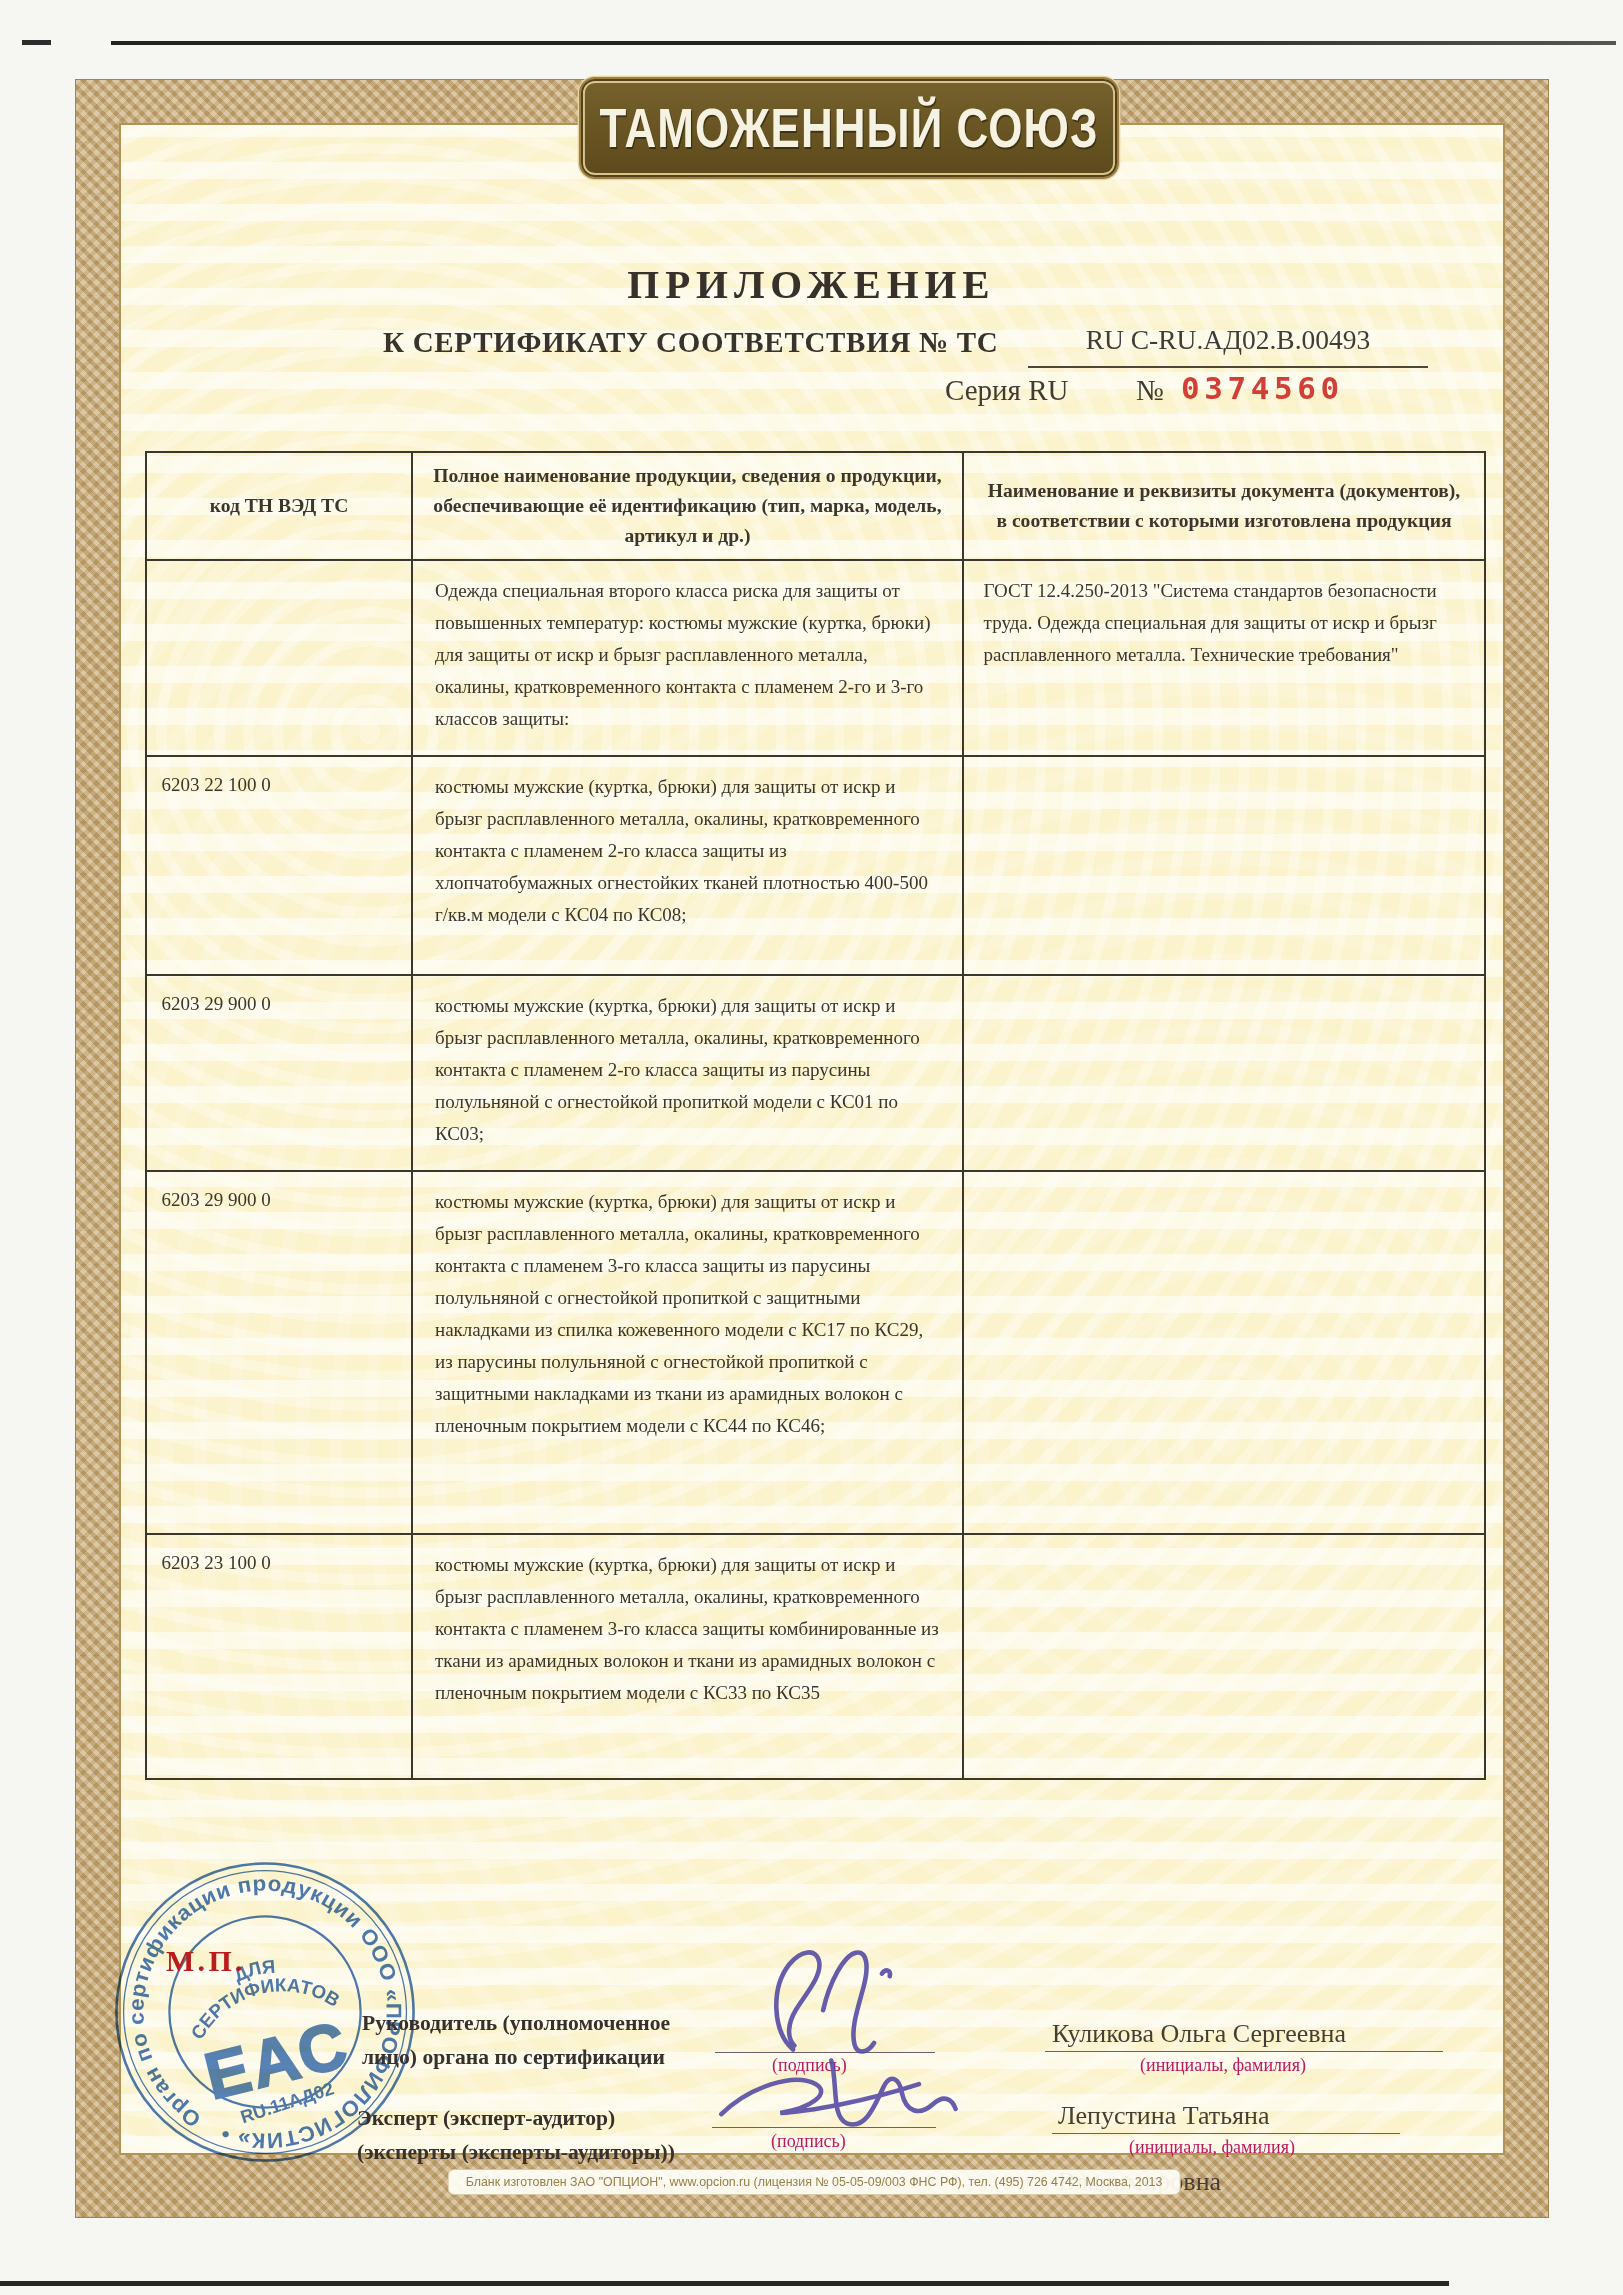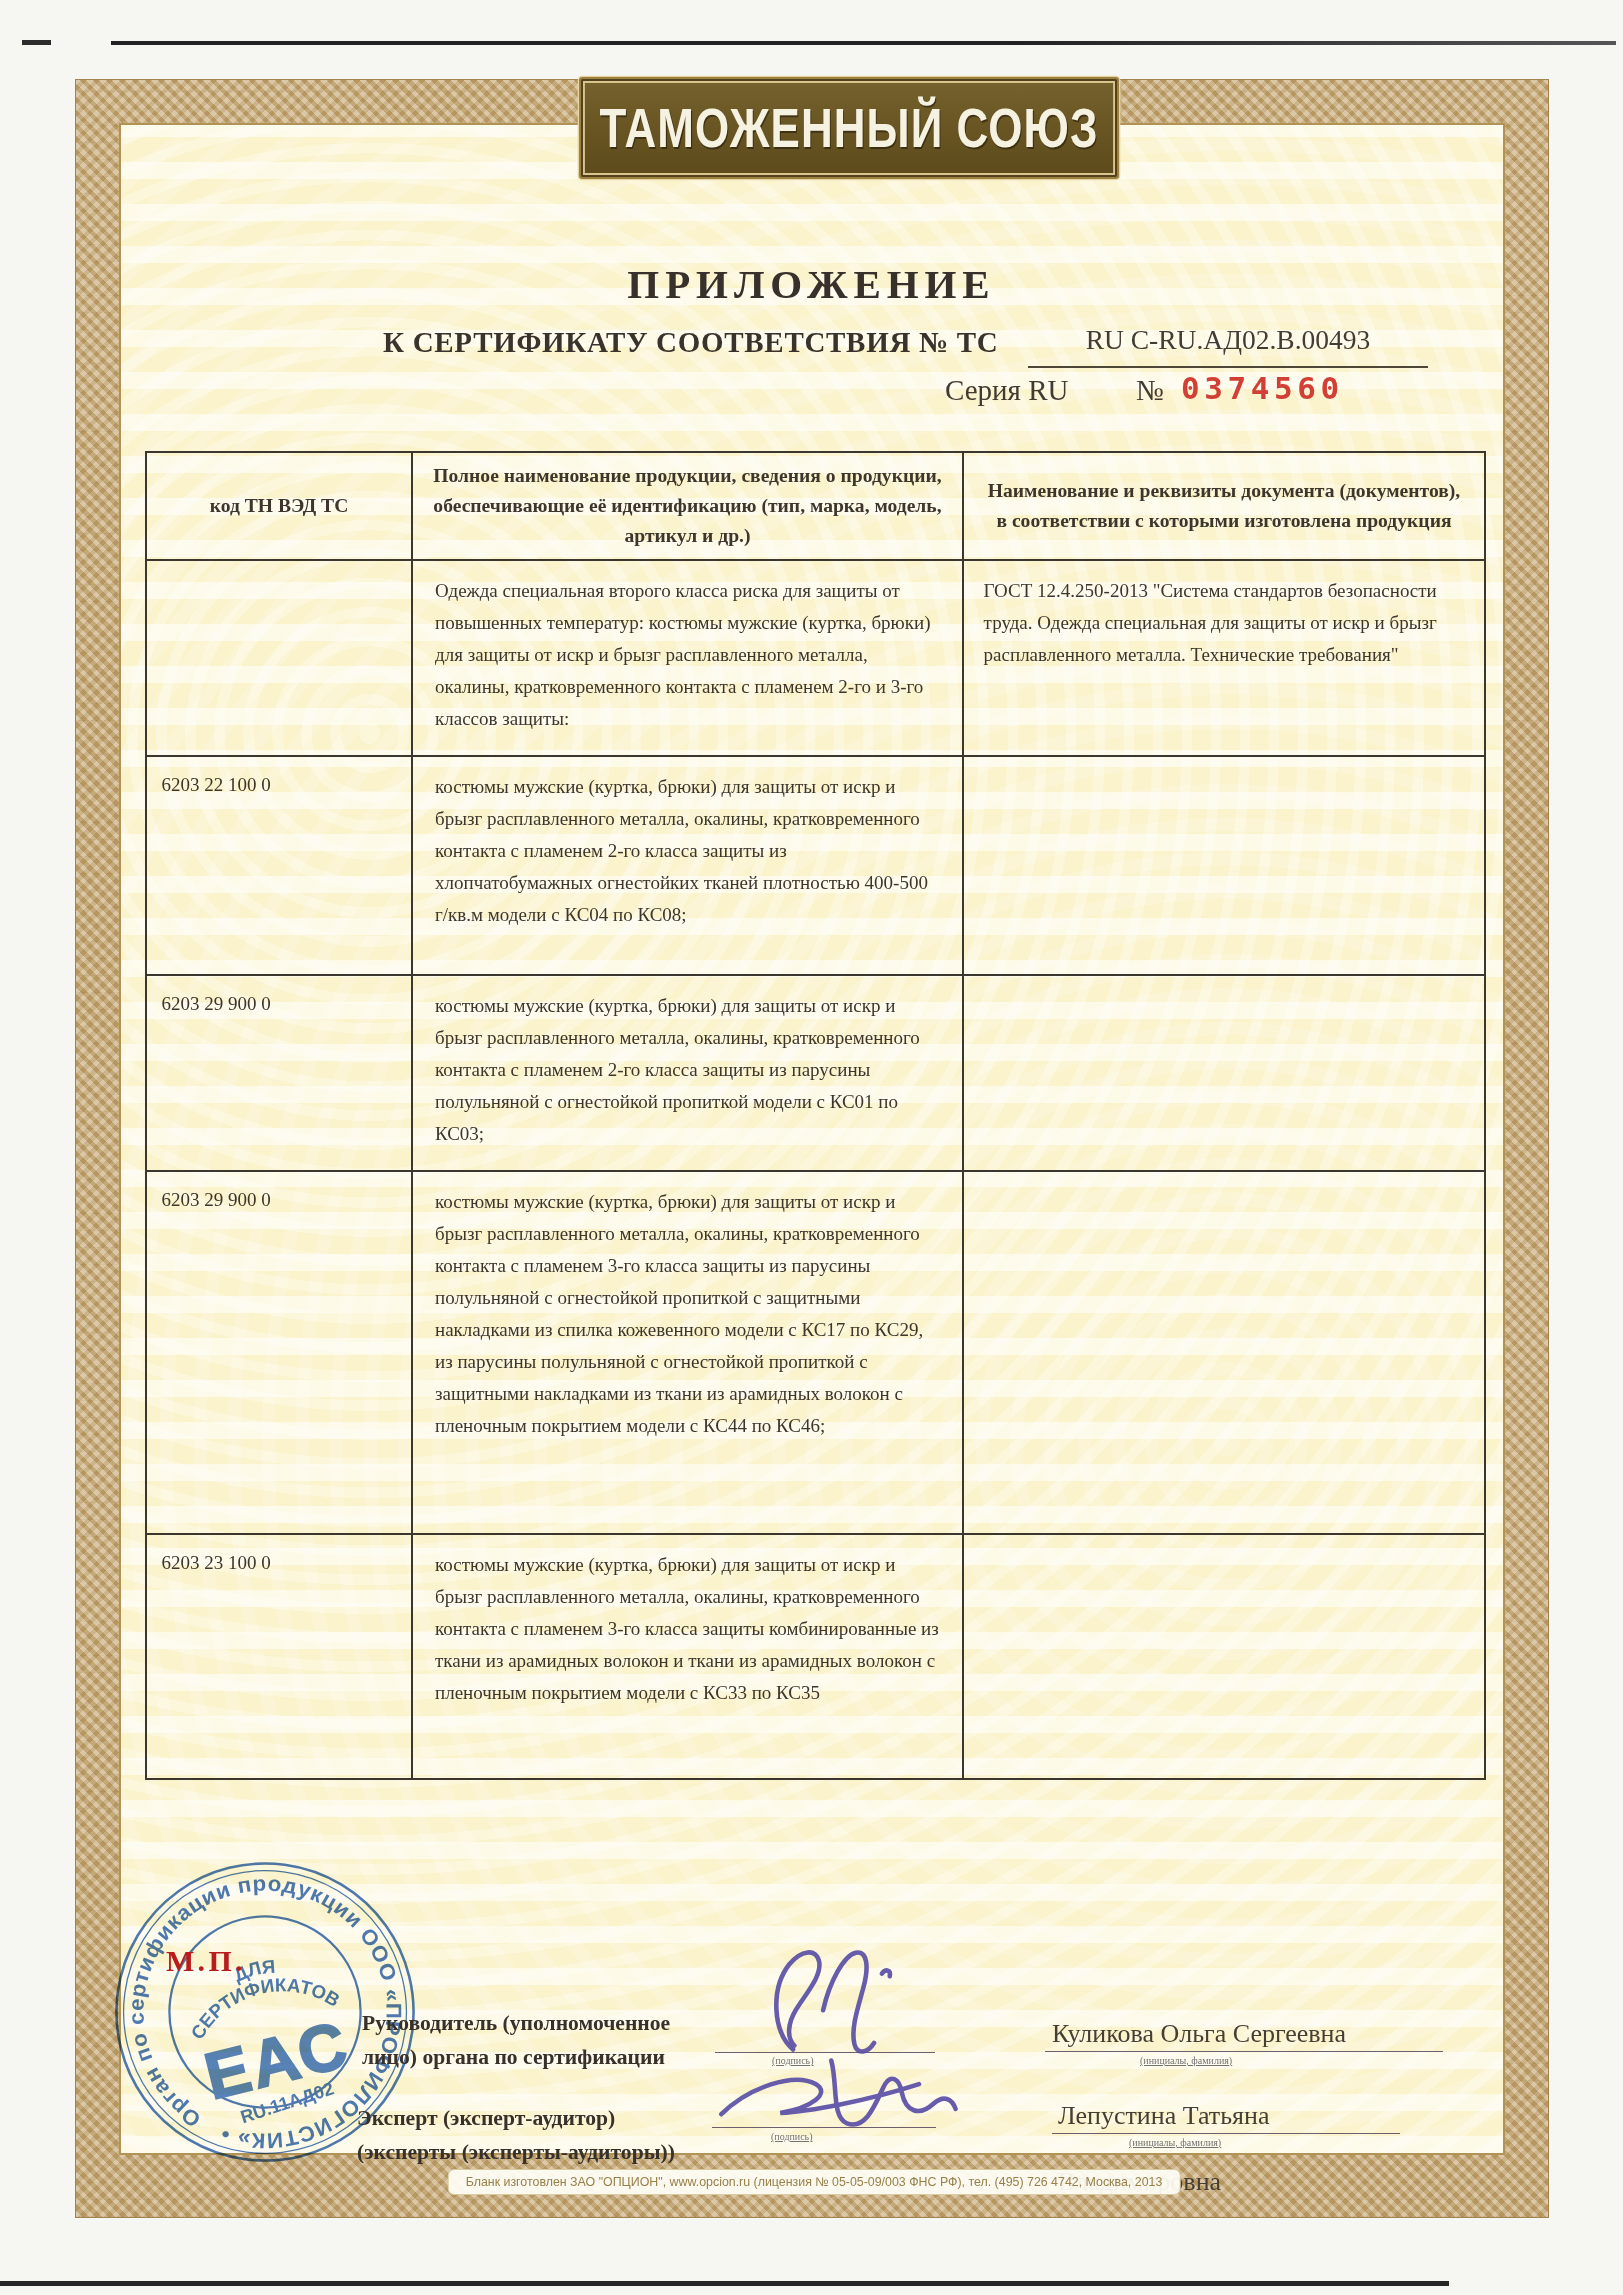--- a/index.html
+++ b/index.html
@@ -22,21 +22,21 @@
     border:1.3px solid #a2834e;box-sizing:border-box;}
   #cert-inner{left:43px;top:43px;right:43px;bottom:62px;
     background-color:#fbf3cb;
     background-image:
       repeating-linear-gradient(0deg,rgba(255,255,255,.55) 0 17px,rgba(250,238,180,0) 17px 42px),
       repeating-radial-gradient(circle at 18% 30%,rgba(255,255,255,.30) 0 10.5px,transparent 10.5px 29px),
       repeating-radial-gradient(circle at 80% 65%,rgba(255,255,255,.20) 0 13px,transparent 13px 34px);
     border:2px solid #b29356;box-sizing:border-box;}
 
   
-  #banner-plaque{left:579px;top:77px;width:536px;height:98px;border-radius:3px;
+  #banner-plaque{left:579px;top:77px;width:536px;height:98px;border-radius:16px;
     background:linear-gradient(180deg,#75622d 0%,#675422 55%,#5c4a1c 100%);
     border:2.6px solid #9d8040;
     box-shadow:inset 0 0 0 2px #51421c, inset 0 0 0 3.9px #d9c48e, 0 0 0 1.3px #e6d6a6;
     display:flex;align-items:center;justify-content:center;}
   #banner-title{color:#f6f2e2;font-family:"Liberation Sans","DejaVu Sans",sans-serif;
     font-weight:bold;font-size:55px;letter-spacing:1.3px;transform:scaleX(.80);
     text-shadow:1.3px 2px 0 rgba(30,22,5,.55);white-space:nowrap;}
 
   
   #page-title{left:0;top:260px;width:1623px;text-align:center;font-size:41px;font-weight:bold;
@@ -64,21 +64,21 @@
   #stamp{left:110px;top:1857px;width:310px;height:310px;mix-blend-mode:multiply;opacity:.92;}
   #seal-note{left:166px;top:1944px;font-size:30px;font-weight:bold;letter-spacing:3.3px;color:#b91c1c;z-index:2;}
 
   
   .sig-label{font-size:21.6px;font-weight:bold;color:#38302a;line-height:34px;white-space:nowrap;}
   #head-label{left:362px;top:2006px;}
   #expert-label{left:357px;top:2101px;}
   .sig-line{border-bottom:1.3px solid #6e5f6e;height:0;}
   #sign-line-1{left:715px;top:2052px;width:220px;}
   #sign-line-2{left:712px;top:2127px;width:224px;}
-  .small-caption{font-size:10px;color:#737373;white-space:nowrap;text-decoration:underline;}
+  .small-caption{font-size:18px;color:#be185d;white-space:nowrap;}
   #sign-caption-1{left:772px;top:2055px;}
   #sign-caption-2{left:771px;top:2131px;}
   .person-name{font-size:26px;color:#463e33;white-space:nowrap;}
   #head-name{left:1052px;top:2019px;}
   #head-name-line{left:1045px;top:2051px;width:398px;}
   #head-name-caption{left:1140px;top:2055px;}
   #expert-name-1{left:1058px;top:2101px;}
   #expert-name-line{left:1052px;top:2133px;width:348px;}
   #expert-name-caption{left:1129px;top:2137px;}
   #expert-name-2{left:1058px;top:2147px;margin-top:20px;}

